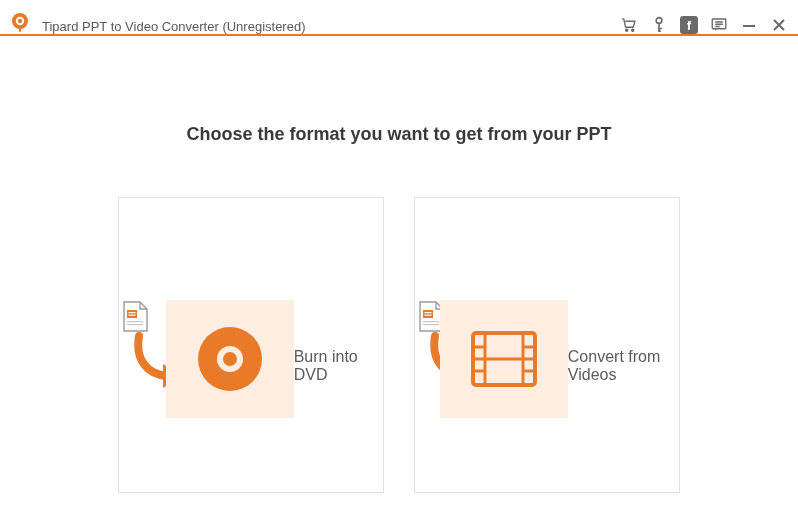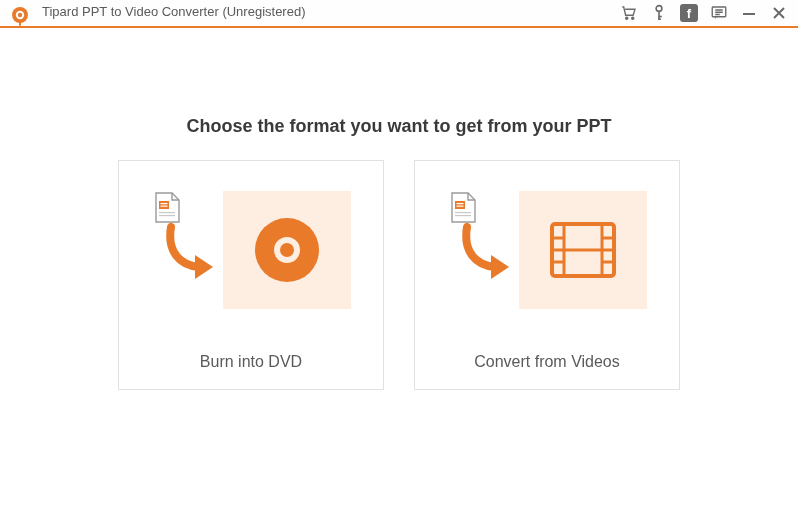--- a/index.html
+++ b/index.html
@@ -5,25 +5,25 @@
   * { margin: 0; padding: 0; box-sizing: border-box; }
   body {
     width: 798px;
     height: 530px;
     background: #ffffff;
     font-family: "Segoe UI", Tahoma, sans-serif;
     overflow: hidden;
     position: relative;
   }
   .titlebar {
-    height: 28px;
+    height: 36px;
     width: 100%;
     border-bottom: 2px solid #e87a2a;
     display: flex;
-    align-items: flex-start;
+    align-items: flex-end;
     padding: 4px 10px 0 8px;
     background: #fefefe;
   }
   .logo-wrap {
     width: 24px;
     height: 24px;
     display: flex;
     align-items: center;
     justify-content: center;
     margin-right: 10px;
@@ -66,33 +66,32 @@
     width: 100%;
     padding-top: 88px;
     display: flex;
     flex-direction: column;
     align-items: center;
   }
   .heading {
     font-size: 18px;
     color: #3a3a3a;
     font-weight: 600;
-    margin-bottom: 23px;
+    margin-bottom: 52px;
   }
   .cards {
     display: flex;
     gap: 30px;
   }
   .card {
     width: 266px;
-    height: 230px;
+    height: 296px;
     border: 1px solid #e2e2e2;
     background: #fff;
     display: flex;
-    flex-direction: column;
     align-items: center;
     cursor: pointer;
   }
   .card-graphic {
     margin-top: 30px;
     width: 200px;
     height: 120px;
     position: relative;
   }
   .ppt-file {

